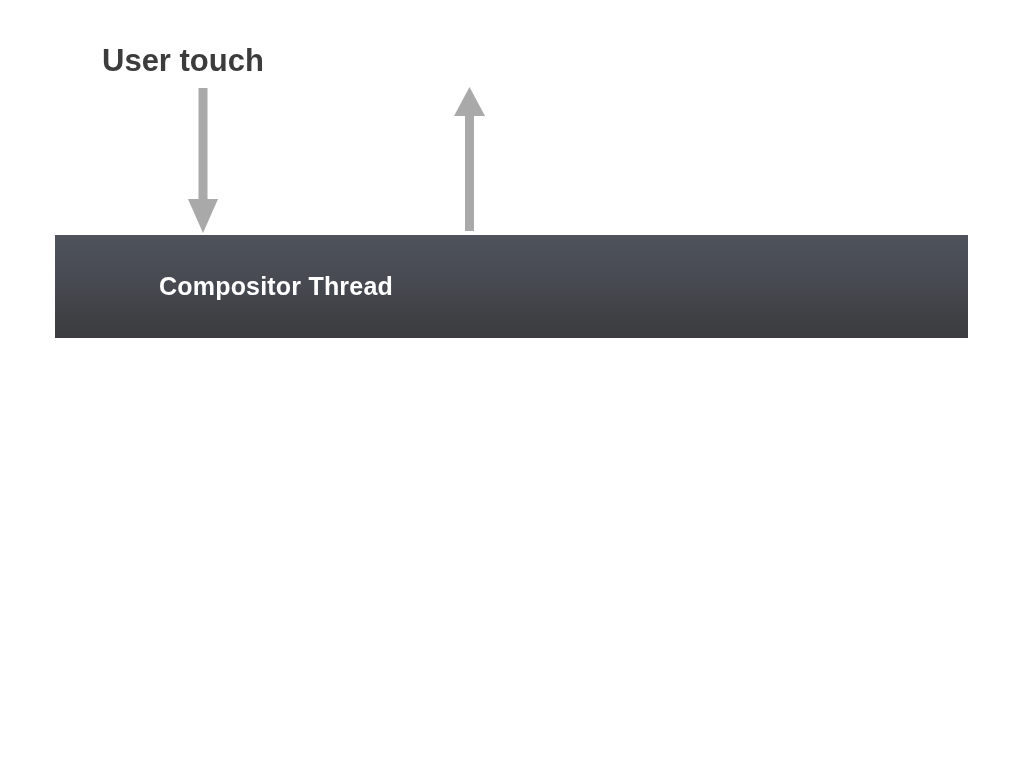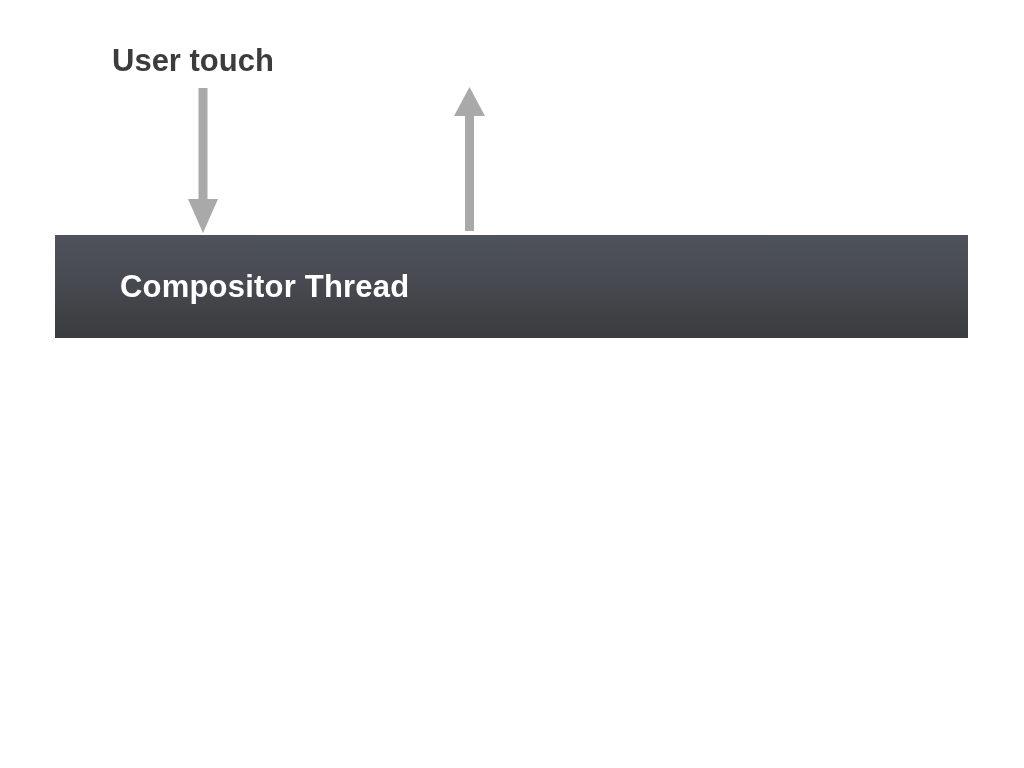--- a/index.html
+++ b/index.html
@@ -26,21 +26,21 @@
     position: absolute;
     font-family: "Liberation Sans", sans-serif;
     font-weight: bold;
     font-size: 31px;
     line-height: 36px;
     color: #3c3c3c;
     white-space: nowrap;
     letter-spacing: 0px;
   }
   #label-user-touch {
-    left: 112px;
+    left: 102px;
     top: 43px;
   }
   #label-commit-gpu {
     left: 330px;
     top: 43px;
   }
 
   
   .arrow-svg {
     position: absolute;
@@ -63,24 +63,24 @@
   .thread-bar {
     position: absolute;
     left: 55px;
     width: 913px;
     display: flex;
     align-items: center;
   }
   .thread-bar .thread-label {
     font-family: "Liberation Sans", sans-serif;
     font-weight: bold;
-    font-size: 31px;
+    font-size: 25px;
     letter-spacing: 0.2px;
     white-space: nowrap;
-    margin-left: 65px;
+    margin-left: 104px;
   }
 
   #bar-compositor-thread {
     top: 235px;
     height: 103px;
     background: linear-gradient(to bottom, #4e525a 0%, #474a51 45%, #3e4044 80%, #3a3c40 100%);
   }
   #bar-compositor-thread .thread-label {
     color: #ffffff;
   }

